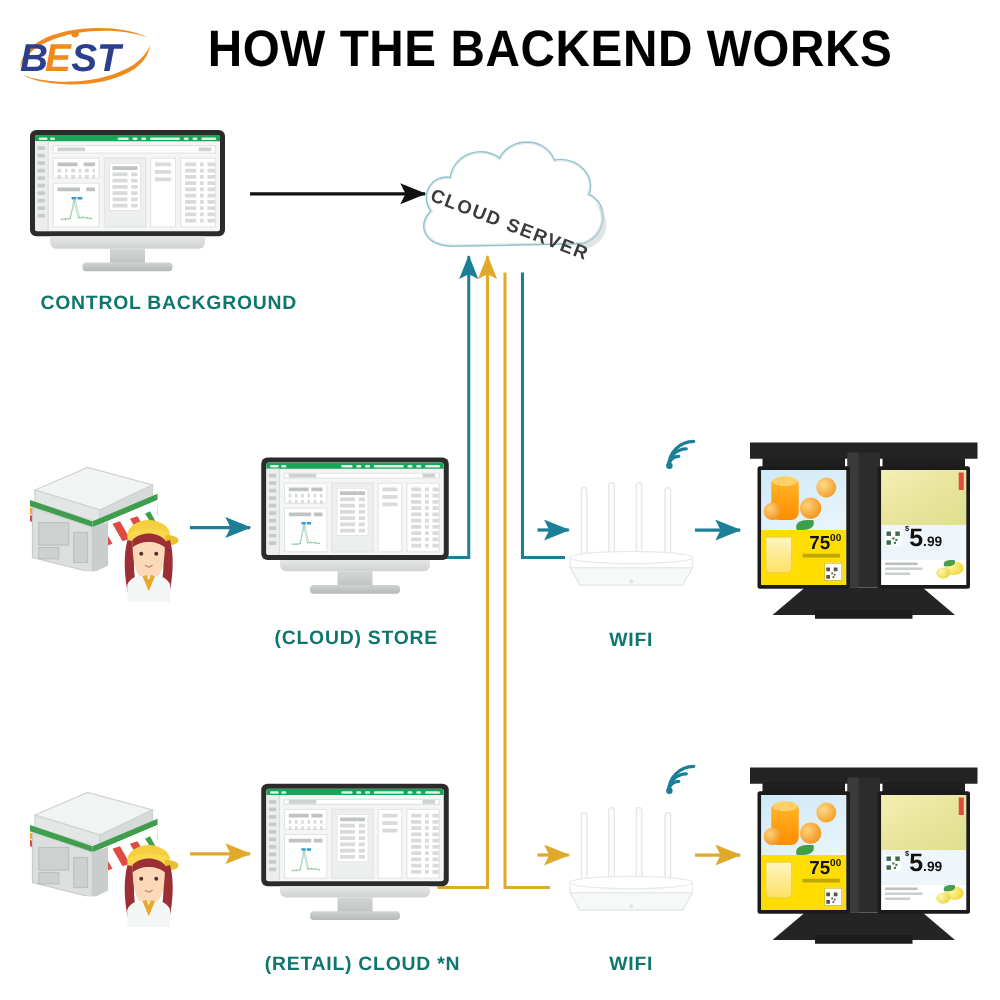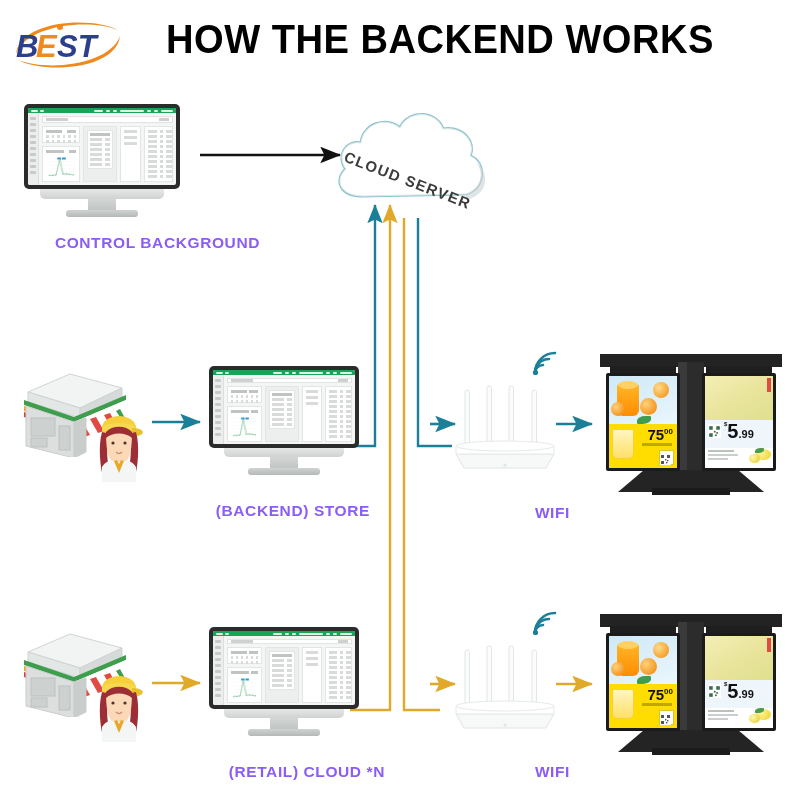--- a/index.html
+++ b/index.html
@@ -8,21 +8,21 @@
   .abs{position:absolute;}
 
   
   #logo{left:8px;top:14px;width:120px;height:60px;}
   #title{left:130px;top:16px;width:620px;text-align:center;
          font-size:41px;font-weight:bold;letter-spacing:.5px;
          font-family:"Liberation Sans Narrow","Liberation Sans",sans-serif;
          transform:scaleX(.93);transform-origin:center top;color:#000;}
 
   
-  .caption{font-size:15.5px;font-weight:bold;letter-spacing:.6px;text-align:right;color:#8b5cf6;}
+  .caption{font-size:15.5px;font-weight:bold;letter-spacing:.6px;text-align:center;color:#0f766e;}
 
   
   .monitor{position:absolute;}
   .mon-bezel{position:absolute;left:0;top:0;right:0;bottom:0;
      background:#2b2b2b;border-radius:5px;padding:4px;box-sizing:border-box;}
   .mon-screen{width:100%;height:100%;background:#f4f6f5;overflow:hidden;position:relative;
      border-radius:2px;}
   .mon-topbar{height:7%;background:#18a558;display:flex;align-items:center;
      justify-content:space-between;padding:0 3px;box-sizing:border-box;}
   .mon-topbar i{display:block;background:rgba(255,255,255,.85);height:2px;border-radius:1px;}
@@ -563,21 +563,21 @@
             </div>
           </div>
         </div>
       </div>
     </div>
   </div>
 </div>
 <div class="mon-chin abs" style="left:224px;top:448px;width:120px;height:9px;"></div>
 <div class="mon-neck abs" style="left:270px;top:457px;width:28px;height:14px;"></div>
 <div class="mon-foot abs" style="left:248px;top:468px;width:72px;height:7px;"></div>
-<div class="caption abs" style="left:200px;top:502px;width:170px;">(BACKEND) STORE</div>
+<div class="caption abs" style="left:200px;top:502px;width:170px;">(CLOUD) STORE</div>
 
 <div class="router abs" style="left:450px;top:382px;width:110px;height:92px;">
   <svg width="110" height="92" viewBox="0 0 110 92">
     <g stroke="#e3e6e6" stroke-width="1" fill="#fbfcfc">
       <rect x="15" y="8" width="4.5" height="56" rx="2.2"></rect>
       <rect x="37" y="4" width="4.5" height="60" rx="2.2"></rect>
       <rect x="59" y="4" width="4.5" height="60" rx="2.2"></rect>
       <rect x="82" y="8" width="4.5" height="56" rx="2.2"></rect>
     </g>
     <path d="M6 72 L104 72 L96 86 L14 86 Z" fill="#f7f9f9" stroke="#e1e5e5"></path>

